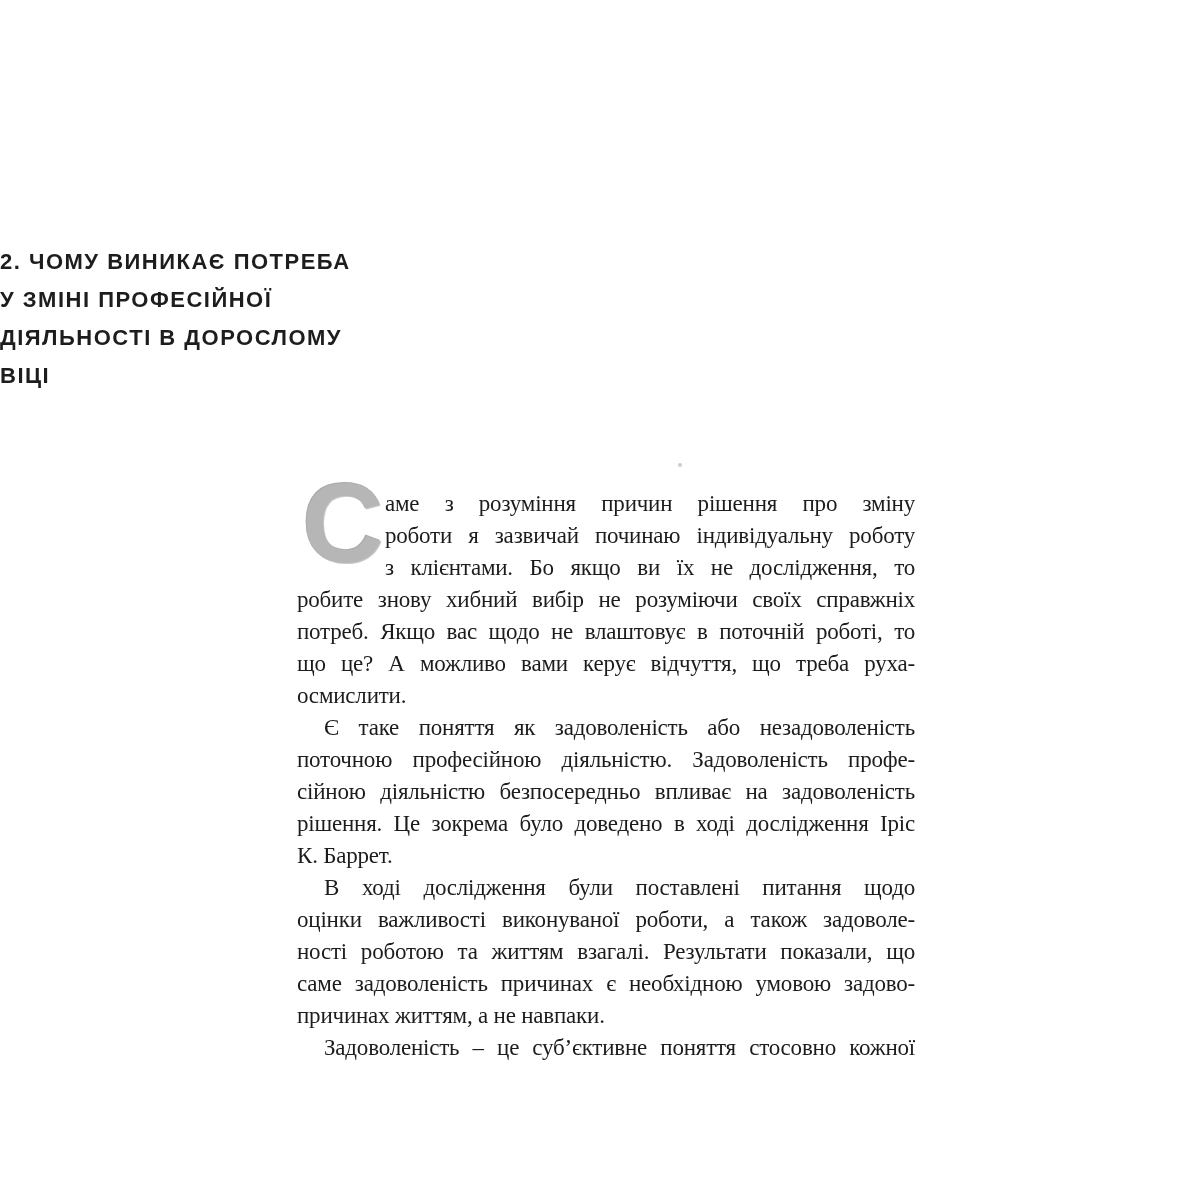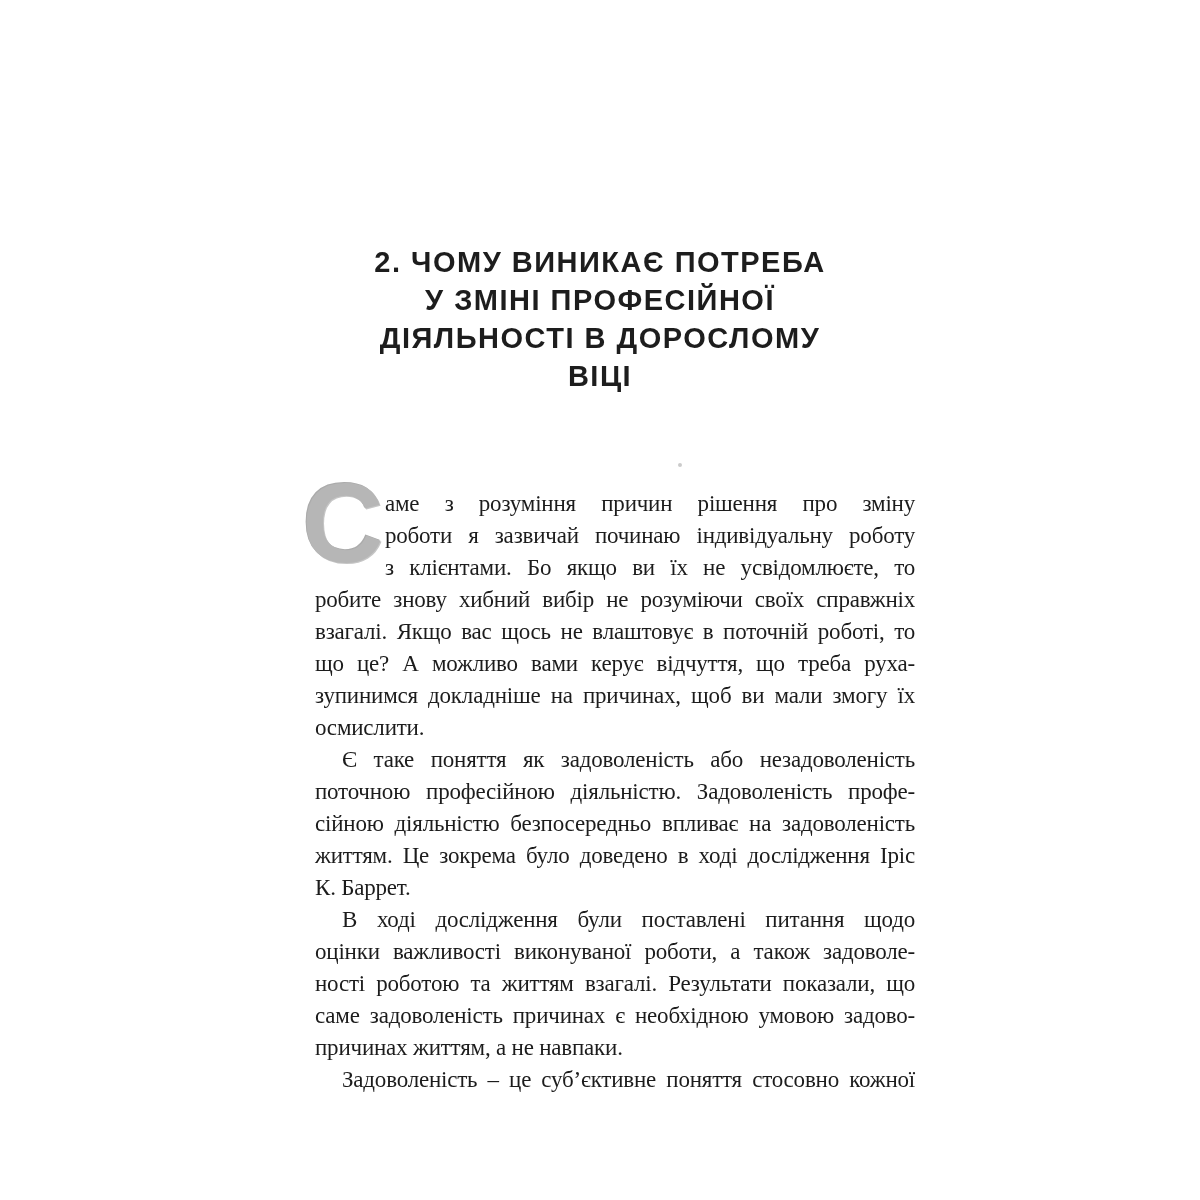--- a/index.html
+++ b/index.html
@@ -16,24 +16,24 @@
     font-family: "Liberation Serif", serif;
   }
 
   
   .heading {
     position: absolute;
     top: 243px;
     left: 0;
     right: 0;
     margin: 0;
-    text-align: center;
+    text-align: left;
     font-family: "Liberation Sans", sans-serif;
     font-weight: 700;
-    font-size: 29px;
+    font-size: 22px;
     line-height: 38px;
     letter-spacing: 1.5px;
     color: #1d1d1d;
   }
   .heading .h-line { display: block; }
 
   
   .bodytext {
     position: absolute;
     left: 297px;
@@ -41,21 +41,20 @@
     width: 618px;
     color: #1c1c1c;
   }
   .para { margin: 0; }
   .line {
     font-size: 23px;
     line-height: 32px;
     letter-spacing: -0.2px;
     white-space: nowrap;
     text-align: justify;
-    margin-left: 18px;
   }
   .line.j { text-align-last: justify; }
   .line.last { text-align: right; text-align-last: left; }
   .line.short { margin-left: 88px; }   
   .line.indent { text-indent: 27px; }
 
   
   .dropcap {
     position: absolute;
     left: 5px;
@@ -97,33 +96,32 @@
     <span class="h-line">ВІЦІ</span>
   </h1>
 
   <div class="bodytext">
 
     <div class="dropcap">С</div>
 
     <div class="para">
       <div class="line j short">аме з розуміння причин рішення про зміну</div>
       <div class="line j short">роботи я зазвичай починаю індивідуальну роботу</div>
-      <div class="line j short">з клієнтами. Бо якщо ви їх не усвідомлюєте, то</div>
+      <div class="line j short">з клієнтами. Бо якщо ви їх не дослідження, то</div>
       <div class="line j">робите знову хибний вибір не розуміючи своїх справжніх</div>
-      <div class="line j">взагалі. Якщо вас щось не влаштовує в поточній роботі, то</div>
+      <div class="line j">потреб. Якщо вас щодо не влаштовує в поточній роботі, то</div>
       <div class="line j">що це? А можливо вами керує відчуття, що треба руха-</div>
-      <div class="line j">зупинимся докладніше на причинах, щоб ви мали змогу їх</div>
       <div class="line last">осмислити.</div>
     </div>
 
     <div class="para">
       <div class="line j indent">Є таке поняття як задоволеність або незадоволеність</div>
       <div class="line j">поточною професійною діяльністю. Задоволеність профе-</div>
       <div class="line j">сійною діяльністю безпосередньо впливає на задоволеність</div>
-      <div class="line j">життям. Це зокрема було доведено в ході дослідження Іріс</div>
+      <div class="line j">рішення. Це зокрема було доведено в ході дослідження Іріс</div>
       <div class="line last">К. Баррет.</div>
     </div>
 
     <div class="para">
       <div class="line j indent">В ході дослідження були поставлені питання щодо</div>
       <div class="line j">оцінки важливості виконуваної роботи, а також задоволе-</div>
       <div class="line j">ності роботою та життям взагалі. Результати показали, що</div>
       <div class="line j">саме задоволеність причинах є необхідною умовою задово-</div>
       <div class="line last">причинах життям, а не навпаки.</div>
     </div>

